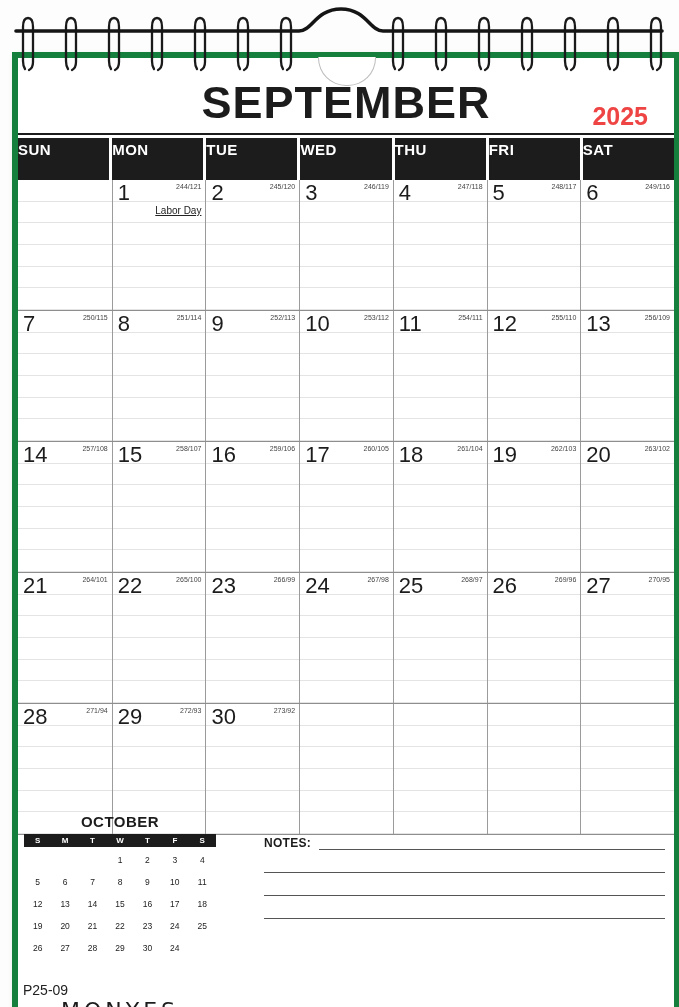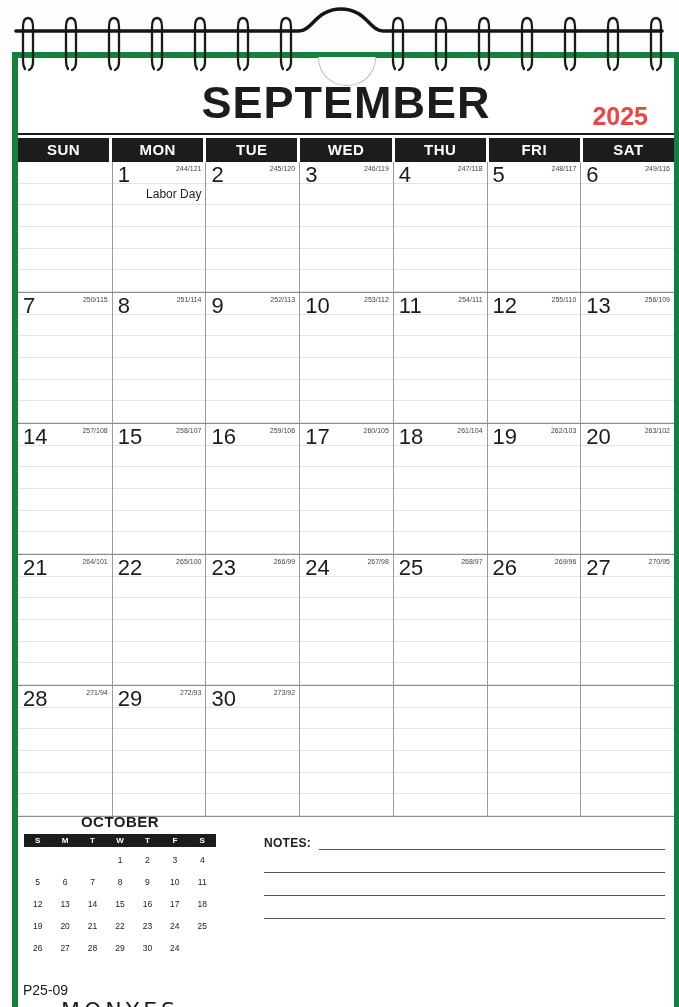--- a/index.html
+++ b/index.html
@@ -26,33 +26,33 @@
   }
   .year{
     position:absolute;top:44px;right:26px;font-size:25px;font-weight:700;color:#ef4444;
   }
   
   .cal{position:absolute;left:0;top:75px;width:100%;}
   .topline{height:2px;background:#1c1c1c;}
   .whead{display:grid;grid-template-columns:repeat(7,1fr);gap:0 3px;margin-top:3px;}
   .wd-cell{
     background:#1c1c1c;color:#fff;font-weight:700;font-size:15px;
-    text-align:center;height:24px;line-height:24px;letter-spacing:.5px;
+    text-align:left;height:42px;line-height:24px;letter-spacing:.5px;
   }
   .week-row{
     display:grid;grid-template-columns:repeat(7,1fr);height:130px;
     border-bottom:1px solid #8e8e8e;
     background-image:repeating-linear-gradient(to bottom,
       transparent 0,transparent 20.7px,#e4e4e4 20.7px,#e4e4e4 21.67px);
   }
   .day-cell{position:relative;}
   .day-cell + .day-cell{border-left:1px solid #9b9b9b;}
   .dnum{position:absolute;top:1px;left:5px;font-size:22px;line-height:1.1;color:#1c1c1c;}
   .doy{position:absolute;top:3px;right:4px;font-size:7px;color:#444;}
-  .note{position:absolute;top:25px;right:4px;font-size:12px;color:#222;}
+  .note{position:absolute;top:25px;right:4px;font-size:10px;color:#222;text-decoration:underline;}
   
   .mini{position:absolute;left:6px;top:755px;width:192px;}
   .mini-title{text-align:center;font-size:15px;font-weight:700;letter-spacing:.5px;}
   .mini-head{display:grid;grid-template-columns:repeat(7,1fr);background:#1c1c1c;height:13px;margin-top:4px;}
   .mini-head span{font-size:8px;font-weight:700;color:#fff;text-align:center;line-height:13px;}
   .mini-grid{display:grid;grid-template-columns:repeat(7,1fr);margin-top:2px;}
   .mini-grid span{height:22px;font-size:8.5px;text-align:center;line-height:22px;color:#222;}
   .brand{
     position:absolute;left:6px;top:895px;width:192px;text-align:center;
     font-family:"DejaVu Sans",sans-serif;font-size:22px;letter-spacing:4px;color:#1c1c1c;margin-top:45px;

